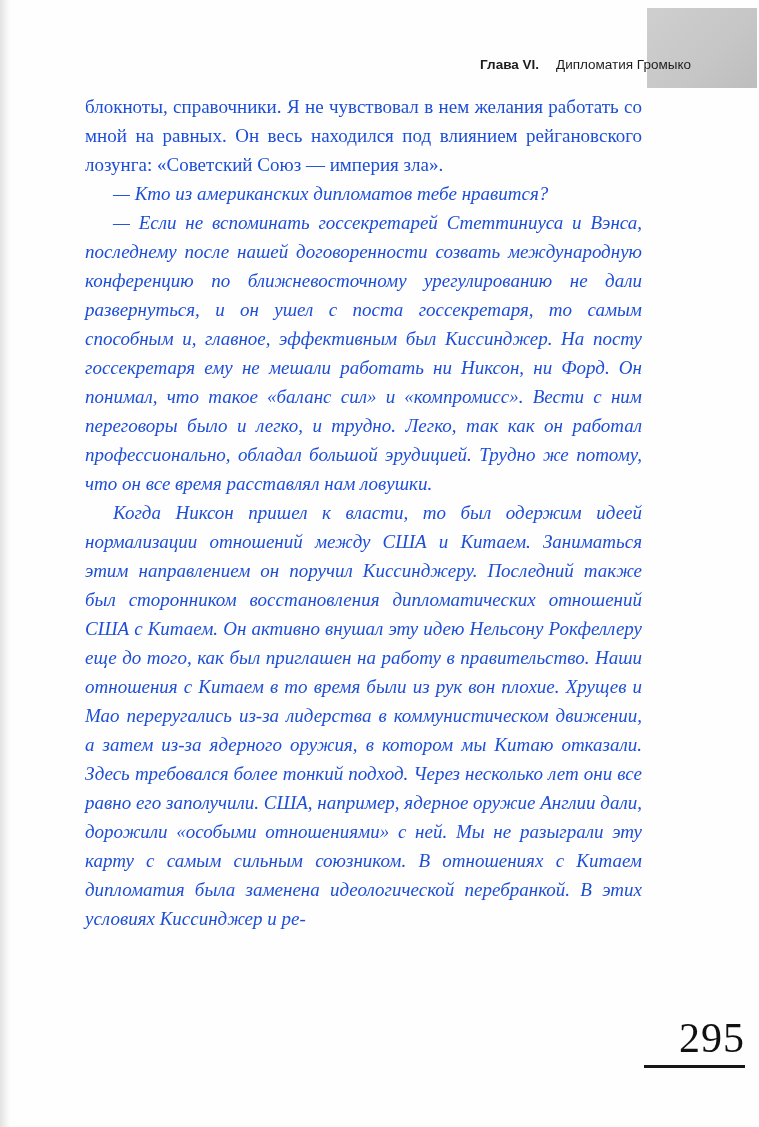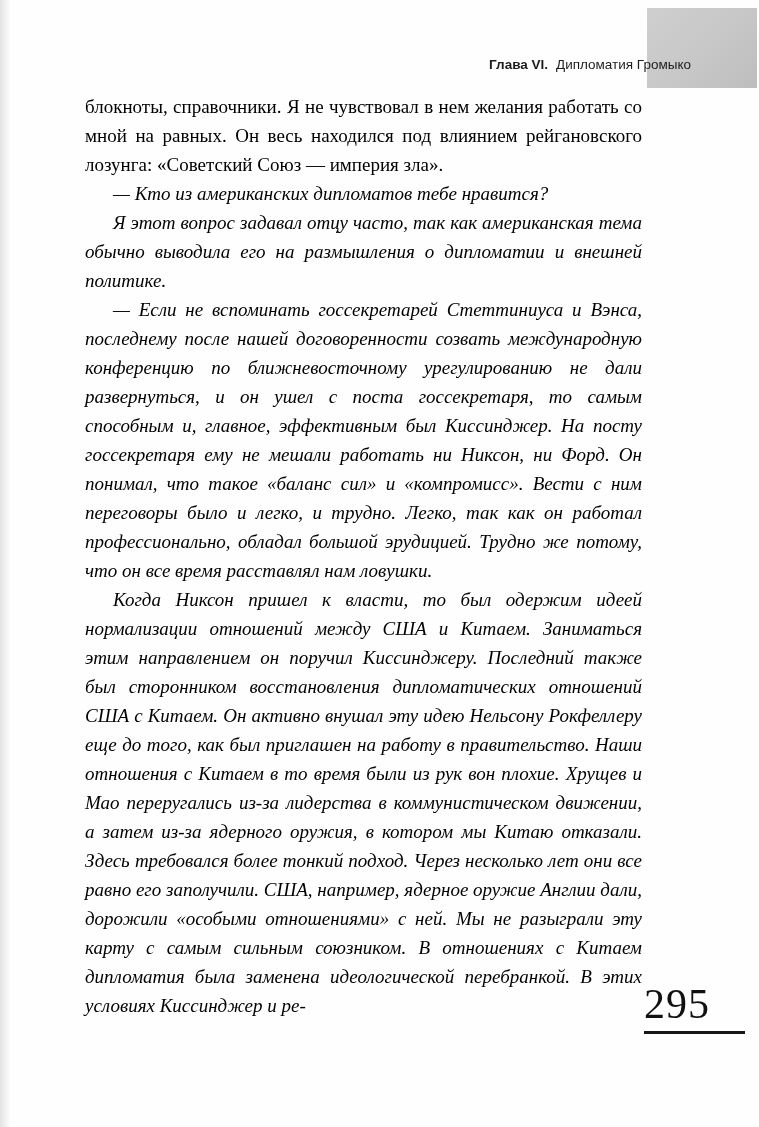--- a/index.html
+++ b/index.html
@@ -42,50 +42,50 @@
     right: 68px;
     font-family: "Liberation Sans", sans-serif;
     font-size: 13.5px;
     color: #1d1d1d;
     white-space: nowrap;
   }
   .running-head .chapter {
     font-weight: bold;
   }
   .running-head .title {
-    margin-left: 8px;
+    margin-left: 17px;
   }
   
   .text-block {
     position: absolute;
     left: 85px;
     top: 92px;
     width: 557px;
-    color: #000000;
+    color: #1d4ed8;
     font-size: 19px;
     line-height: 29px;
     text-align: justify;
     hyphens: auto;
     -webkit-hyphens: auto;
   }
   .text-block p.para {
     margin: 0;
     padding: 0;
   }
   .text-block p.para.indent {
     text-indent: 28px;
     font-style: italic;
   }
   
   .folio {
     position: absolute;
-    top: 982px;
+    top: 1016px;
     right: 14px;
     width: 101px;
-    text-align: left;
+    text-align: right;
   }
   .folio-num {
     font-family: "Liberation Serif", serif;
     font-size: 42px;
     font-weight: 400;
     color: #111111;
     line-height: 44px;
     letter-spacing: 1px;
   }
   .folio-rule {
@@ -102,21 +102,20 @@
   <div class="corner-shade"></div>
   <div class="left-shade"></div>
 
   <div class="running-head">
     <span class="chapter">Глава VI.</span><span class="title">Дипломатия Громыко</span>
   </div>
 
   <div class="text-block">
       <p class="para">блокноты, справочники. Я не чувствовал в нем желания работать со мной на равных. Он весь находился под влиянием рейгановского лозунга: «Советский Союз — империя зла».</p>
       <p class="para indent">— Кто из американских дипломатов тебе нравится?</p>
-      <p class="para indent">Я этот вопрос задавал отцу часто, так как американская тема обычно выводила его на размышления о дипломатии и внешней политике.</p>
       <p class="para indent">— Если не вспоминать госсекретарей Стеттиниуса и Вэнса, последнему после нашей договоренности созвать международную конференцию по ближневосточному урегулированию не дали развернуться, и он ушел с поста госсекретаря, то самым способным и, главное, эффективным был Киссинджер. На посту госсекретаря ему не мешали работать ни Никсон, ни Форд. Он понимал, что такое «баланс сил» и «компромисс». Вести с ним переговоры было и легко, и трудно. Легко, так как он работал профессионально, обладал большой эрудицией. Трудно же потому, что он все время расставлял нам ловушки.</p>
       <p class="para indent">Когда Никсон пришел к власти, то был одержим идеей нормализации отношений между США и Китаем. Заниматься этим направлением он поручил Киссинджеру. Последний также был сторонником восстановления дипломатических отношений США с Китаем. Он активно внушал эту идею Нельсону Рокфеллеру еще до того, как был приглашен на работу в правительство. Наши отношения с Китаем в то время были из рук вон плохие. Хрущев и Мао переругались из-за лидерства в коммунистическом движении, а затем из-за ядерного оружия, в котором мы Китаю отказали. Здесь требовался более тонкий подход. Через несколько лет они все равно его заполучили. США, например, ядерное оружие Англии дали, дорожили «особыми отношениями» с ней. Мы не разыграли эту карту с самым сильным союзником. В отношениях с Китаем дипломатия была заменена идеологической перебранкой. В этих условиях Киссинджер и ре-</p>
     </div>
 
   <div class="folio">
     <div class="folio-num">295</div>
     <div class="folio-rule"></div>
   </div>
 
 </div>

